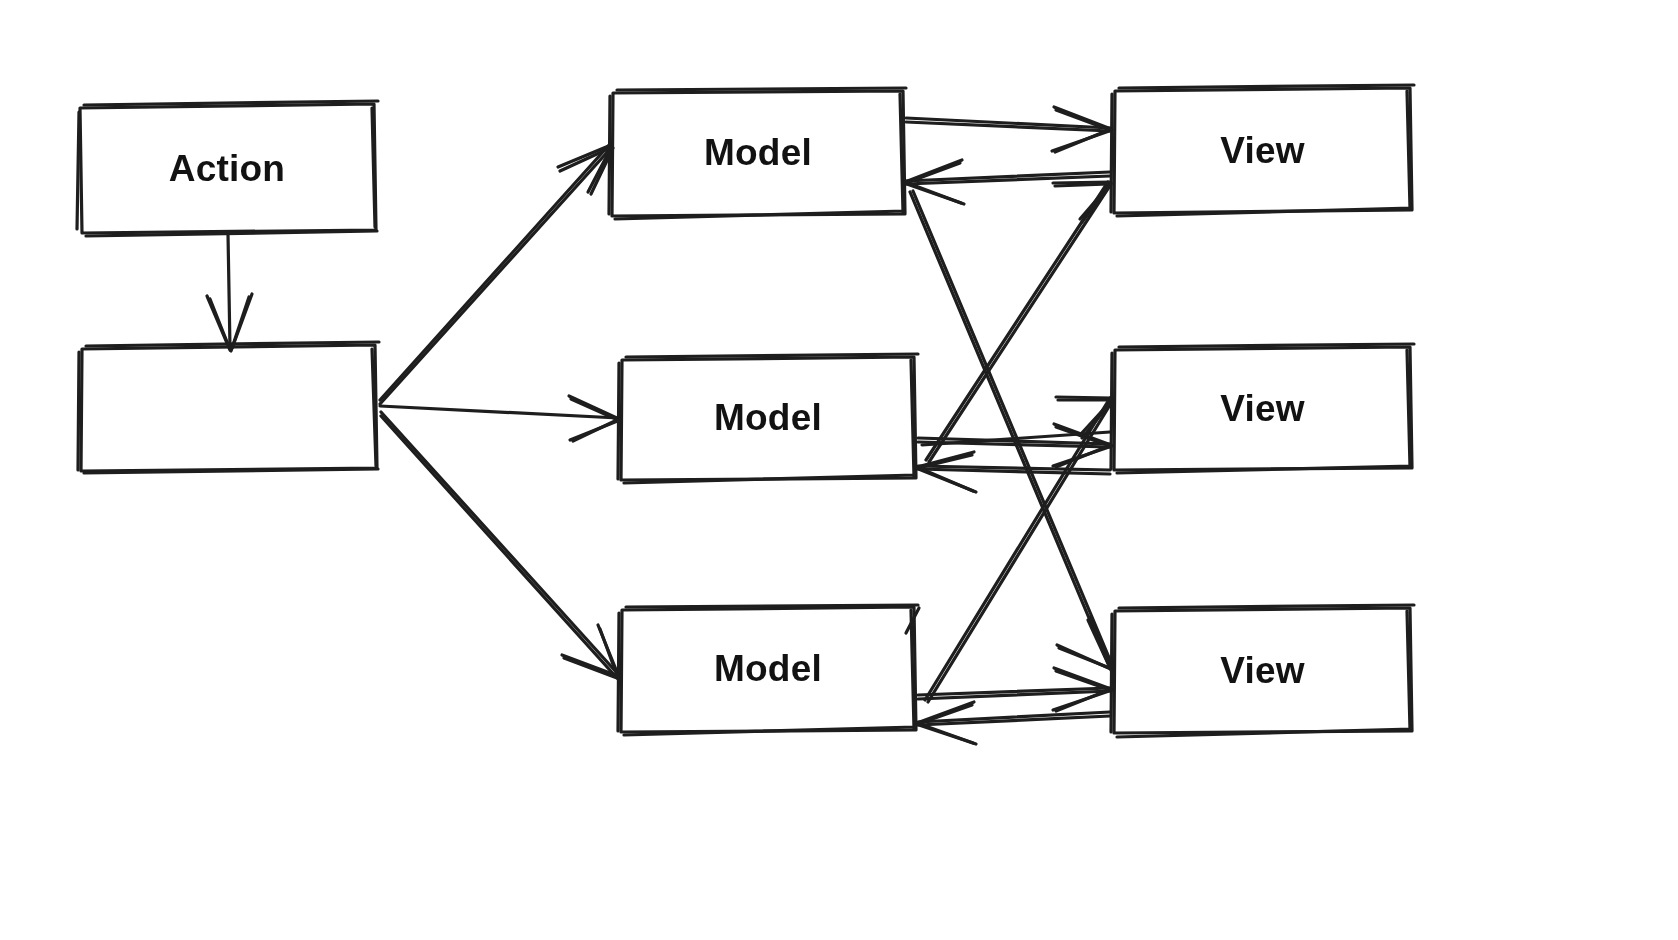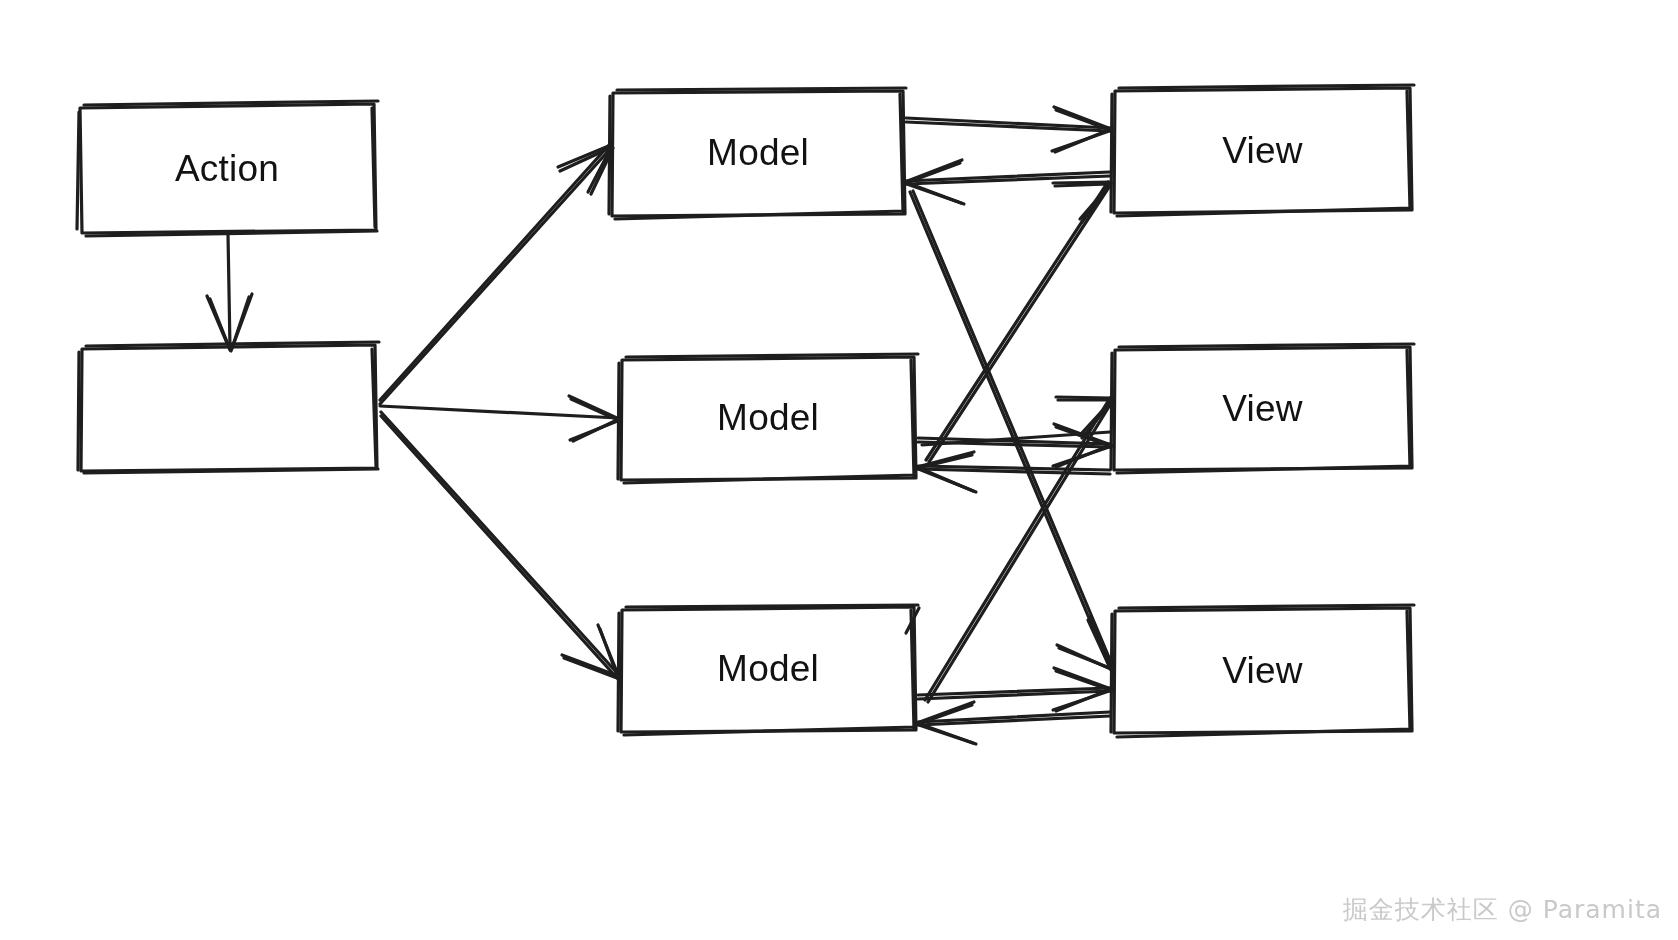--- a/index.html
+++ b/index.html
@@ -24,21 +24,21 @@
     width: 1678px;
     height: 940px;
   }
   .node-label {
     position: absolute;
     display: flex;
     align-items: center;
     justify-content: center;
     font-family: "Liberation Sans", sans-serif;
     font-size: 37px;
-    font-weight: 400;
+    font-weight: 700;
     color: #121212;
     letter-spacing: 0.2px;
     white-space: nowrap;
     pointer-events: none;
     user-select: none;
     text-align: right;
   }
   .watermark {
     position: absolute;
     right: 16px;
@@ -218,15 +218,14 @@
   <div class="node-label" style="left:620px; top:357px; width:296px; height:122px;">Model</div>
 
   <div class="node-label" style="left:620px; top:607px; width:296px; height:124px;">Model</div>
 
   <div class="node-label" style="left:1113px; top:88px;  width:299px; height:125px;">View</div>
 
   <div class="node-label" style="left:1113px; top:347px; width:299px; height:123px;">View</div>
 
   <div class="node-label" style="left:1113px; top:608px; width:299px; height:125px;">View</div>
 
-  <div class="watermark">掘金技术社区 @ Paramita</div>
 
 </div>
 
 </body></html>

